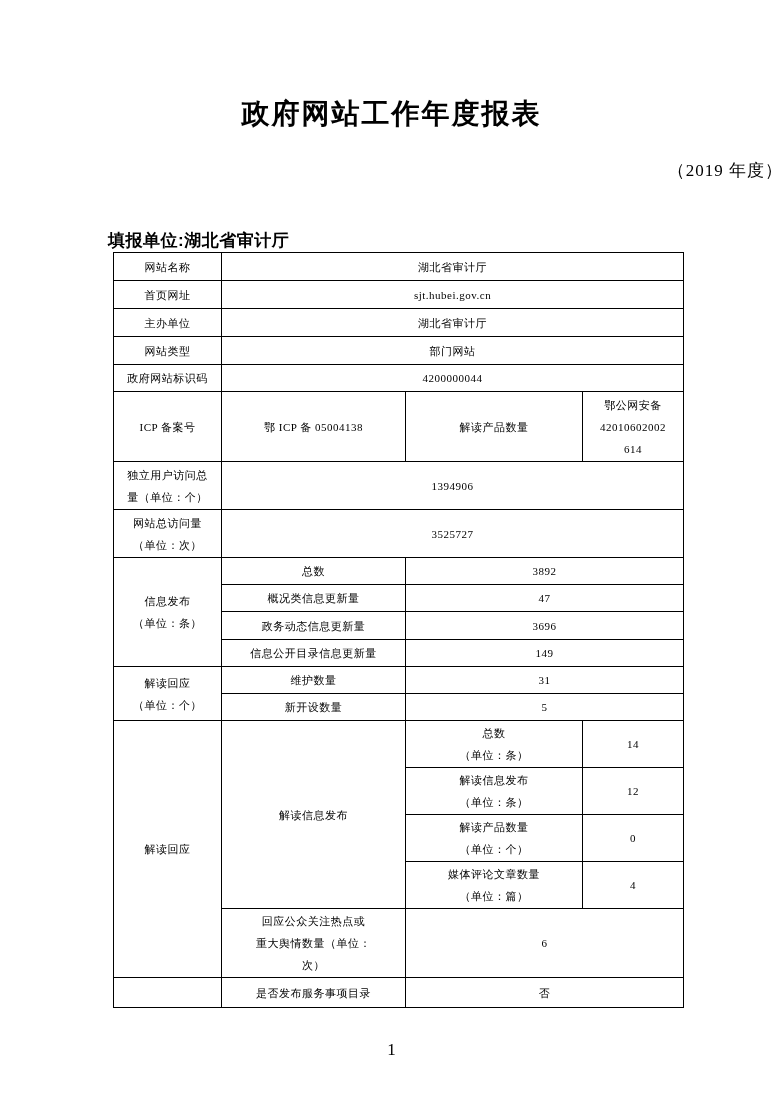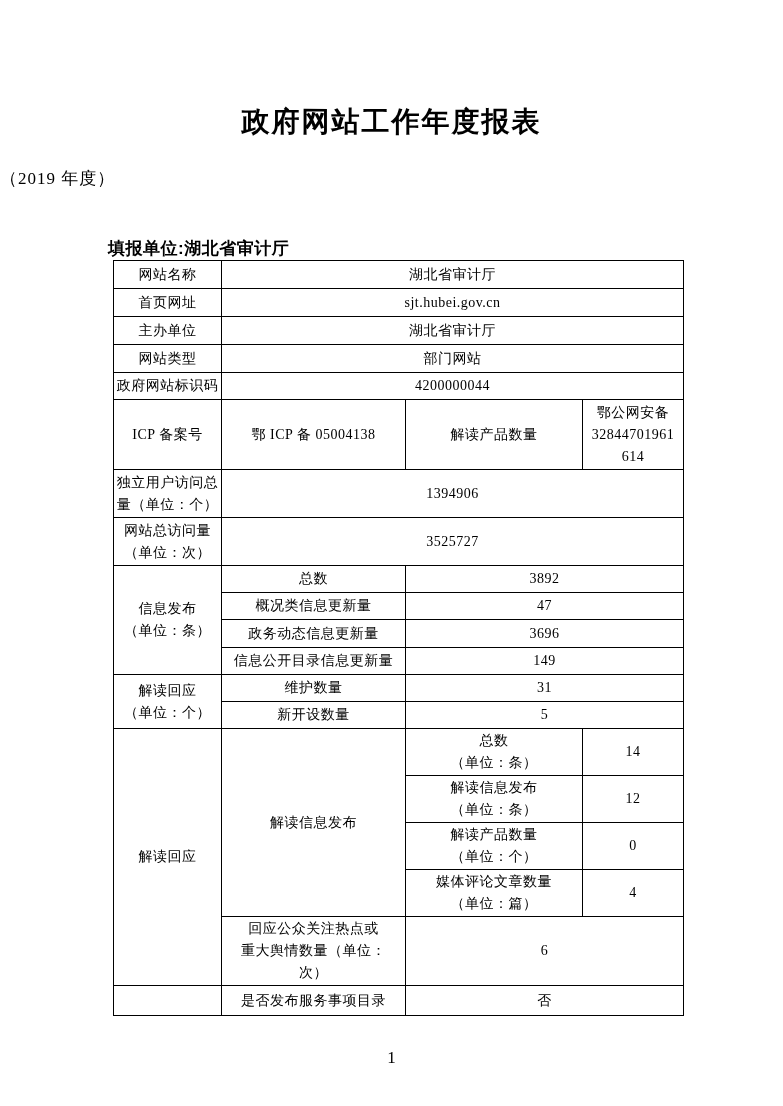--- a/index.html
+++ b/index.html
@@ -14,33 +14,33 @@
     font-family: "Liberation Serif", "DejaVu Serif", serif;
     overflow: hidden;
   }
   .page {
     width: 783px;
     height: 1106px;
     background: #ffffff;
     box-sizing: border-box;
   }
   .doc-title {
-    margin: 8px;
+    margin: 0;
     padding-top: 99px;
     text-align: center;
     font-family: "Liberation Sans", "DejaVu Sans", sans-serif;
     font-weight: 700;
     font-size: 28px;
     line-height: 30px;
     letter-spacing: 2px;
     color: #000000;
   }
   .doc-subtitle {
     margin-top: 31px;
-    text-align: left;
+    text-align: right;
     font-size: 17px;
     line-height: 21px;
     letter-spacing: 1px;
   }
   .content {
     margin-left: 113px;
     width: 570px;
   }
   .reporting-unit {
     margin-top: 51px;
@@ -54,21 +54,21 @@
   table.report {
     border-collapse: collapse;
     table-layout: fixed;
     width: 570px;
     margin-top: 2px;
   }
   table.report td {
     border: 1px solid #000000;
     text-align: center;
     vertical-align: middle;
-    font-size: 14px;
+    font-size: 11px;
     line-height: 22px;
     padding: 1px 2px;
     white-space: pre-line;
     overflow: hidden;
     letter-spacing: 0.5px;
   }
   td.url-cell { letter-spacing: 1.5px; }
   tr.h28 { height: 28px; }
   tr.h27 { height: 27px; }
   tr.h70 { height: 70px; }
@@ -123,21 +123,21 @@
         </tr>
         <tr class="h27">
           <td>政府网站标识码</td>
           <td colspan="3">4200000044</td>
         </tr>
         <tr class="h70">
           <td>ICP 备案号</td>
           <td>鄂 ICP 备 05004138</td>
           <td>解读产品数量</td>
           <td>鄂公网安备
-32844701961
+42010602002
 614</td>
         </tr>
         <tr class="h48">
           <td>独立用户访问总
 量（单位：个）</td>
           <td colspan="3">1394906</td>
         </tr>
         <tr class="h48">
           <td>网站总访问量
 （单位：次）</td>

